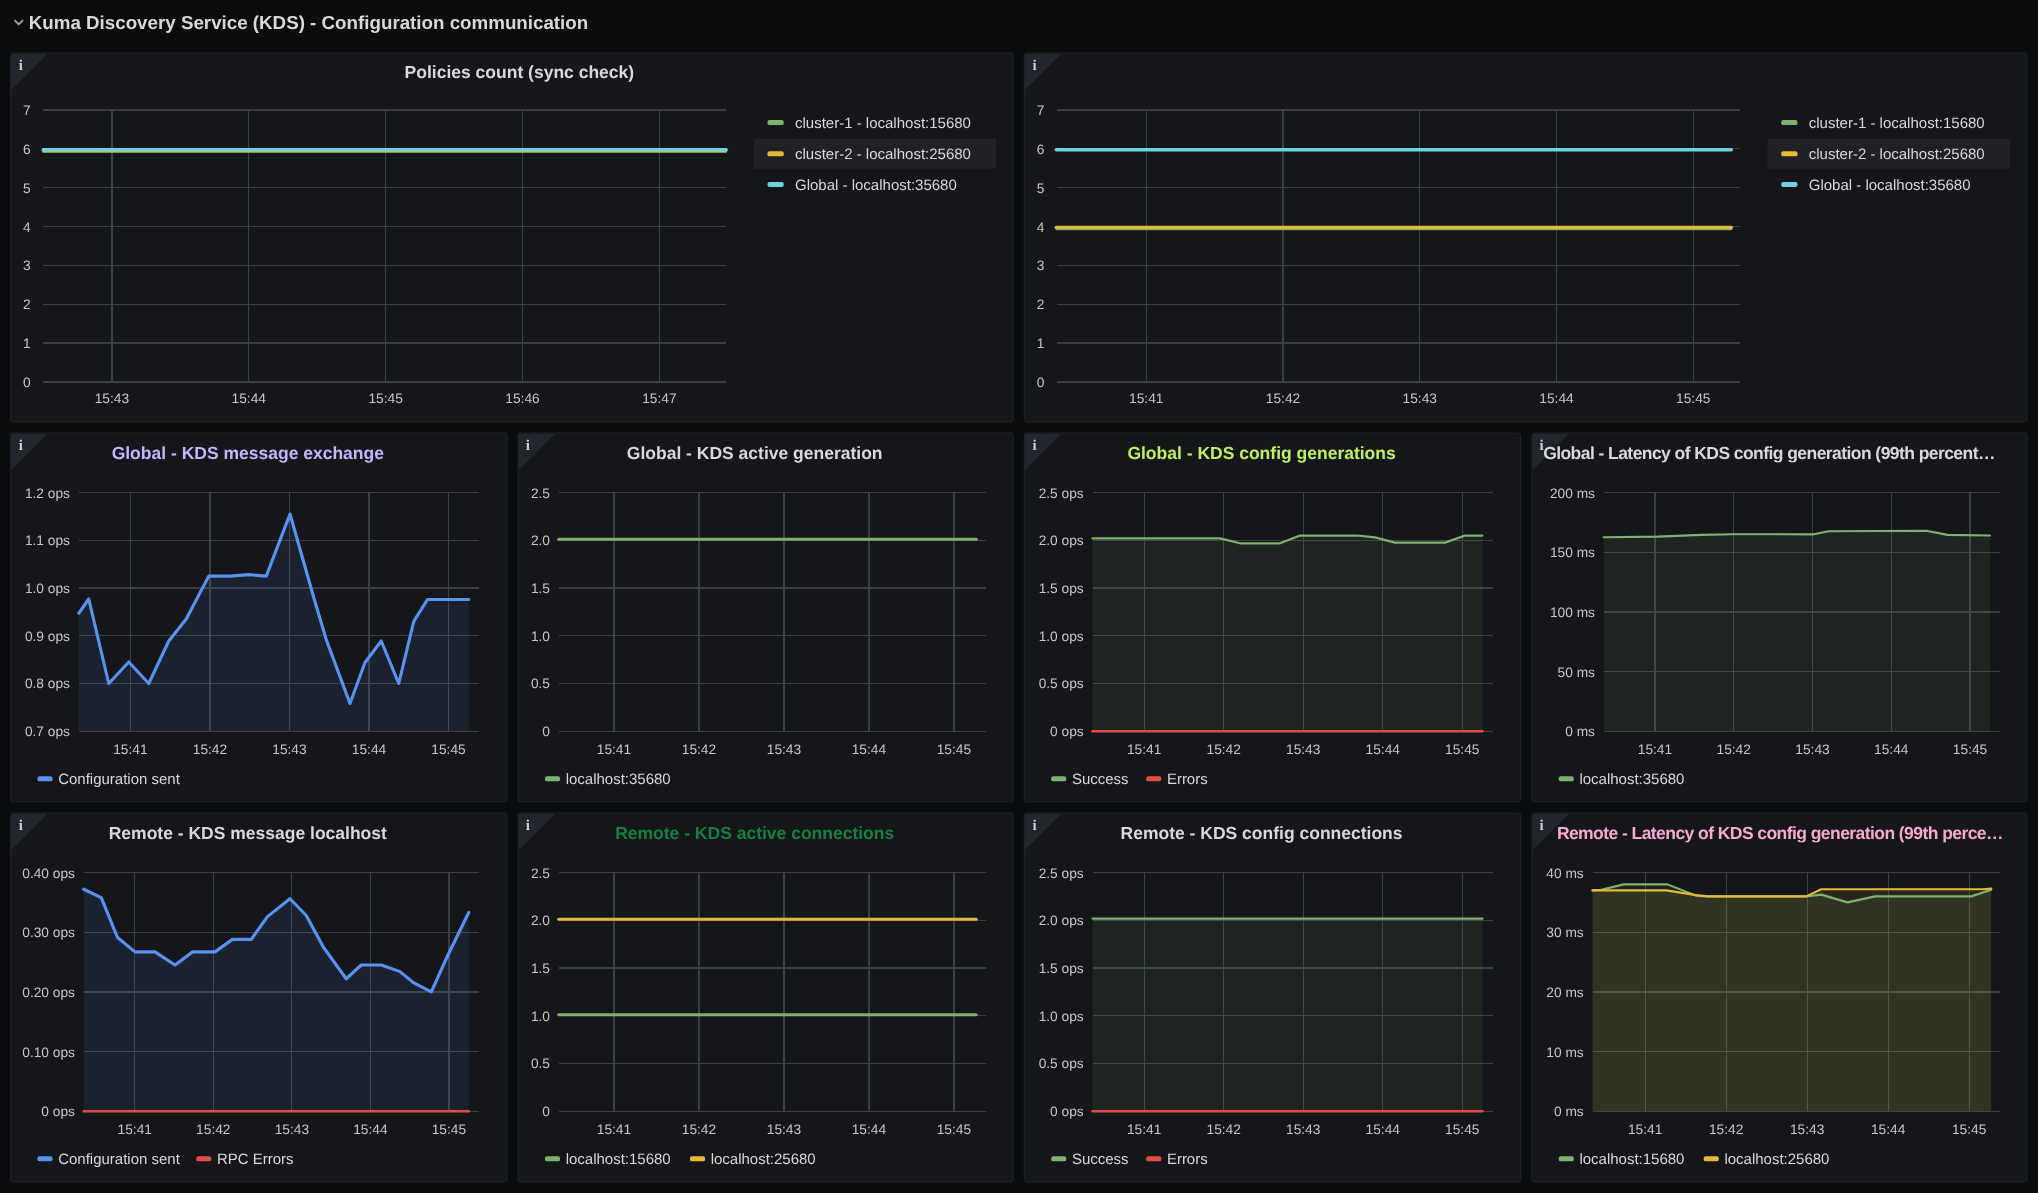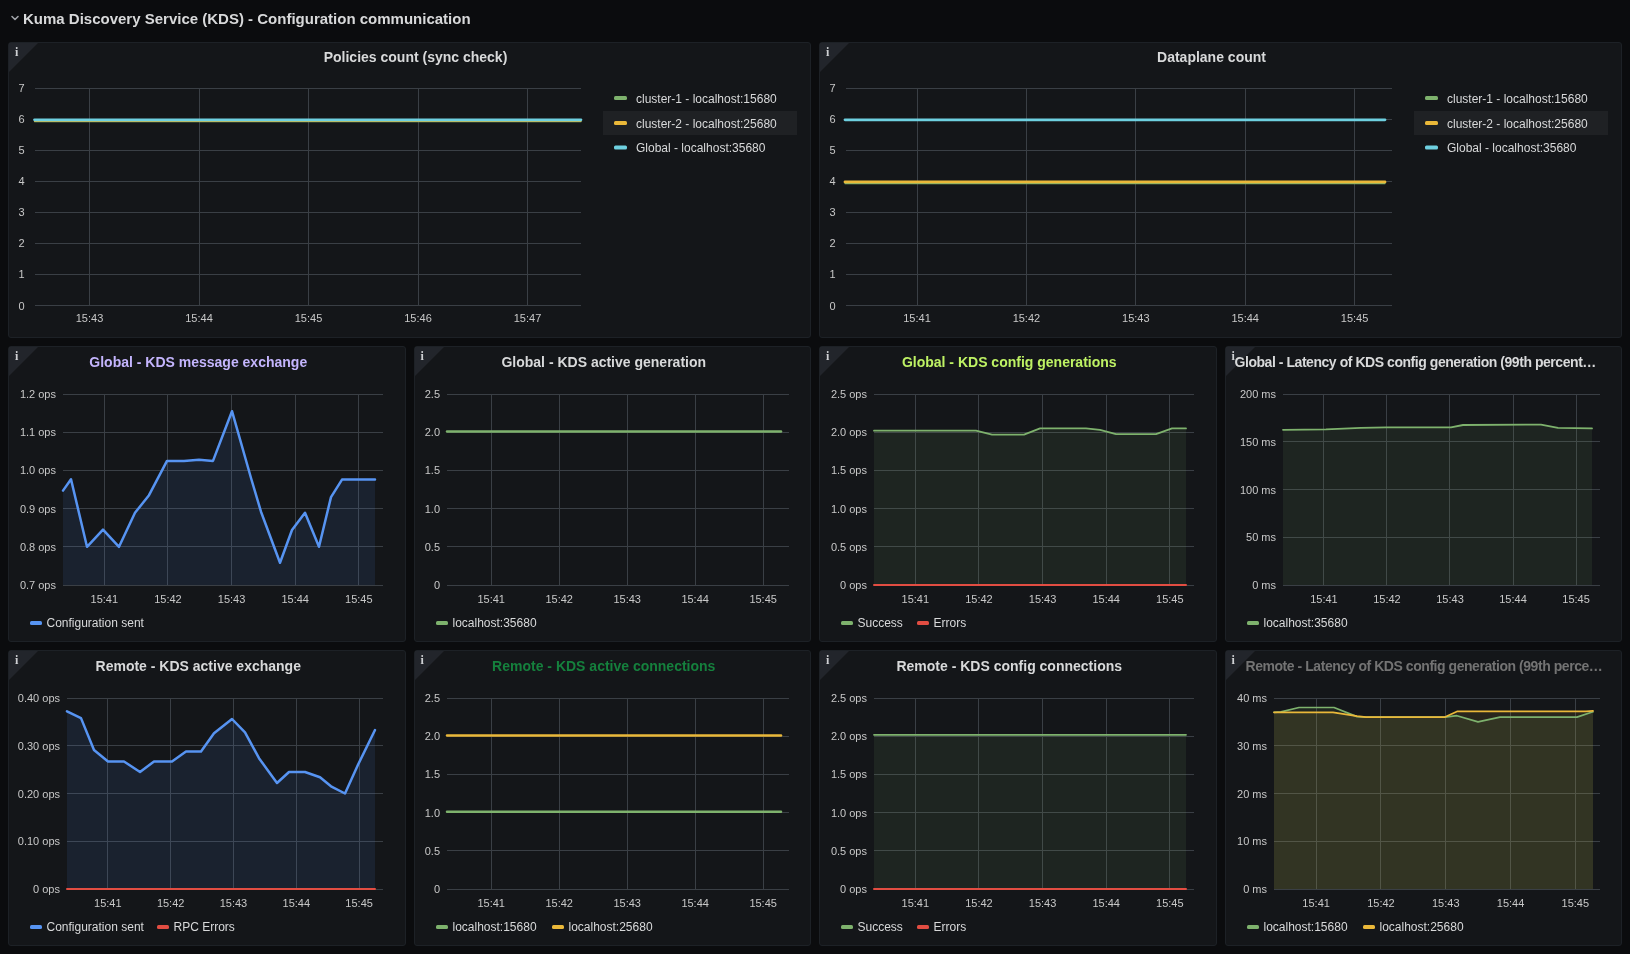--- a/index.html
+++ b/index.html
@@ -60,21 +60,20 @@
       <text x="627" y="60.5" text-anchor="start" font-size="12" fill="#d8d9da" font-weight="normal">cluster-1 - localhost:15680</text>
       <rect x="605" y="79" width="13" height="4" rx="1.5" fill="#EAB839"></rect>
       <text x="627" y="85.5" text-anchor="start" font-size="12" fill="#d8d9da" font-weight="normal">cluster-2 - localhost:25680</text>
       <rect x="605" y="103.5" width="13" height="4" rx="1.5" fill="#6ED0E0"></rect>
       <text x="627" y="110.0" text-anchor="start" font-size="12" fill="#d8d9da" font-weight="normal">Global - localhost:35680</text>
     </svg>
 </div>
 <div class="panel" style="left:819px;top:42px;width:803px;height:296px;">
 <div class="corner"></div>
     <div class="info">i</div>
-<div style="position:absolute;left:0;top:6px;width:783px;text-align:center;font-weight:600;font-size:14px;color:#d8d9da;">Dataplane count</div>
 <svg width="803" height="296" viewBox="0 0 803 296" style="position:absolute;left:0;top:-1px;">
       <line x1="25.5" y1="46.0" x2="572.0" y2="46.0" stroke="#3a3f45" stroke-width="1" shape-rendering="crispEdges"></line>
       <line x1="25.5" y1="77.07142857142857" x2="572.0" y2="77.07142857142857" stroke="#3a3f45" stroke-width="1" shape-rendering="crispEdges"></line>
       <line x1="25.5" y1="108.14285714285714" x2="572.0" y2="108.14285714285714" stroke="#3a3f45" stroke-width="1" shape-rendering="crispEdges"></line>
       <line x1="25.5" y1="139.21428571428572" x2="572.0" y2="139.21428571428572" stroke="#3a3f45" stroke-width="1" shape-rendering="crispEdges"></line>
       <line x1="25.5" y1="170.28571428571428" x2="572.0" y2="170.28571428571428" stroke="#3a3f45" stroke-width="1" shape-rendering="crispEdges"></line>
       <line x1="25.5" y1="201.35714285714286" x2="572.0" y2="201.35714285714286" stroke="#3a3f45" stroke-width="1" shape-rendering="crispEdges"></line>
       <line x1="25.5" y1="232.42857142857142" x2="572.0" y2="232.42857142857142" stroke="#3a3f45" stroke-width="1" shape-rendering="crispEdges"></line>
       <line x1="25.5" y1="263.5" x2="572.0" y2="263.5" stroke="#3a3f45" stroke-width="1" shape-rendering="crispEdges"></line>
       <line x1="97" y1="46.0" x2="97" y2="263.5" stroke="#3a3f45" stroke-width="1" shape-rendering="crispEdges"></line>
@@ -235,21 +234,21 @@
       <text x="223.99560000000002" y="257" text-anchor="middle" font-size="11" fill="#c8c8c8" font-weight="normal">15:43</text>
       <text x="287.0152" y="257" text-anchor="middle" font-size="11" fill="#c8c8c8" font-weight="normal">15:44</text>
       <text x="350.0348" y="257" text-anchor="middle" font-size="11" fill="#c8c8c8" font-weight="normal">15:45</text>
       <rect x="21" y="275.0" width="12" height="4" rx="1.5" fill="#7EB26D"></rect>
       <text x="37.5" y="281.0" text-anchor="start" font-size="12" fill="#d8d9da" font-weight="normal">localhost:35680</text>
     </svg>
 </div>
 <div class="panel" style="left:8px;top:650px;width:397.5px;height:296px;">
 <div class="corner"></div>
     <div class="info">i</div>
-<div style="position:absolute;left:0;top:7px;width:378.5px;text-align:center;font-weight:600;font-size:14px;color:#d8d9da;">Remote - KDS active exchange</div>
+<div style="position:absolute;left:0;top:7px;width:378.5px;text-align:center;font-weight:600;font-size:14px;color:#d8d9da;">Remote - KDS message localhost</div>
 <svg width="397.5" height="296" viewBox="0 0 397.5 296" style="position:absolute;left:0;top:-1px;">
       <line x1="58" y1="48.0" x2="374.0" y2="48.0" stroke="#3a3f45" stroke-width="1" shape-rendering="crispEdges"></line>
       <line x1="58" y1="95.75" x2="374.0" y2="95.75" stroke="#3a3f45" stroke-width="1" shape-rendering="crispEdges"></line>
       <line x1="58" y1="143.5" x2="374.0" y2="143.5" stroke="#3a3f45" stroke-width="1" shape-rendering="crispEdges"></line>
       <line x1="58" y1="191.25" x2="374.0" y2="191.25" stroke="#3a3f45" stroke-width="1" shape-rendering="crispEdges"></line>
       <line x1="58" y1="239.0" x2="374.0" y2="239.0" stroke="#3a3f45" stroke-width="1" shape-rendering="crispEdges"></line>
       <line x1="98.8272" y1="48.0" x2="98.8272" y2="239.0" stroke="#3a3f45" stroke-width="1" shape-rendering="crispEdges"></line>
       <line x1="161.64800000000002" y1="48.0" x2="161.64800000000002" y2="239.0" stroke="#3a3f45" stroke-width="1" shape-rendering="crispEdges"></line>
       <line x1="224.46880000000002" y1="48.0" x2="224.46880000000002" y2="239.0" stroke="#3a3f45" stroke-width="1" shape-rendering="crispEdges"></line>
       <line x1="287.2896" y1="48.0" x2="287.2896" y2="239.0" stroke="#3a3f45" stroke-width="1" shape-rendering="crispEdges"></line>
@@ -340,21 +339,21 @@
       <text x="349.808" y="257" text-anchor="middle" font-size="11" fill="#c8c8c8" font-weight="normal">15:45</text>
       <rect x="21" y="275.0" width="12" height="4" rx="1.5" fill="#7EB26D"></rect>
       <text x="37.5" y="281.0" text-anchor="start" font-size="12" fill="#d8d9da" font-weight="normal">Success</text>
       <rect x="97" y="275.0" width="12" height="4" rx="1.5" fill="#E24D42"></rect>
       <text x="113.5" y="281.0" text-anchor="start" font-size="12" fill="#d8d9da" font-weight="normal">Errors</text>
     </svg>
 </div>
 <div class="panel" style="left:1224.5px;top:650px;width:397.5px;height:296px;">
 <div class="corner"></div>
     <div class="info">i</div>
-<div style="position:absolute;left:20px;top:7px;width:361.5px;overflow:hidden;letter-spacing:-0.45px;white-space:nowrap;font-weight:600;font-size:14px;color:#737373;">Remote - Latency of KDS config generation (99th perce…</div>
+<div style="position:absolute;left:20px;top:7px;width:361.5px;overflow:hidden;letter-spacing:-0.45px;white-space:nowrap;font-weight:600;font-size:14px;color:#f9a8d4;">Remote - Latency of KDS config generation (99th perce…</div>
 <svg width="397.5" height="296" viewBox="0 0 397.5 296" style="position:absolute;left:0;top:-1px;">
       <line x1="48" y1="48.0" x2="374.0" y2="48.0" stroke="#3a3f45" stroke-width="1" shape-rendering="crispEdges"></line>
       <line x1="48" y1="95.75" x2="374.0" y2="95.75" stroke="#3a3f45" stroke-width="1" shape-rendering="crispEdges"></line>
       <line x1="48" y1="143.5" x2="374.0" y2="143.5" stroke="#3a3f45" stroke-width="1" shape-rendering="crispEdges"></line>
       <line x1="48" y1="191.25" x2="374.0" y2="191.25" stroke="#3a3f45" stroke-width="1" shape-rendering="crispEdges"></line>
       <line x1="48" y1="239.0" x2="374.0" y2="239.0" stroke="#3a3f45" stroke-width="1" shape-rendering="crispEdges"></line>
       <line x1="90.1192" y1="48.0" x2="90.1192" y2="239.0" stroke="#3a3f45" stroke-width="1" shape-rendering="crispEdges"></line>
       <line x1="154.928" y1="48.0" x2="154.928" y2="239.0" stroke="#3a3f45" stroke-width="1" shape-rendering="crispEdges"></line>
       <line x1="219.73680000000002" y1="48.0" x2="219.73680000000002" y2="239.0" stroke="#3a3f45" stroke-width="1" shape-rendering="crispEdges"></line>
       <line x1="284.54560000000004" y1="48.0" x2="284.54560000000004" y2="239.0" stroke="#3a3f45" stroke-width="1" shape-rendering="crispEdges"></line>

